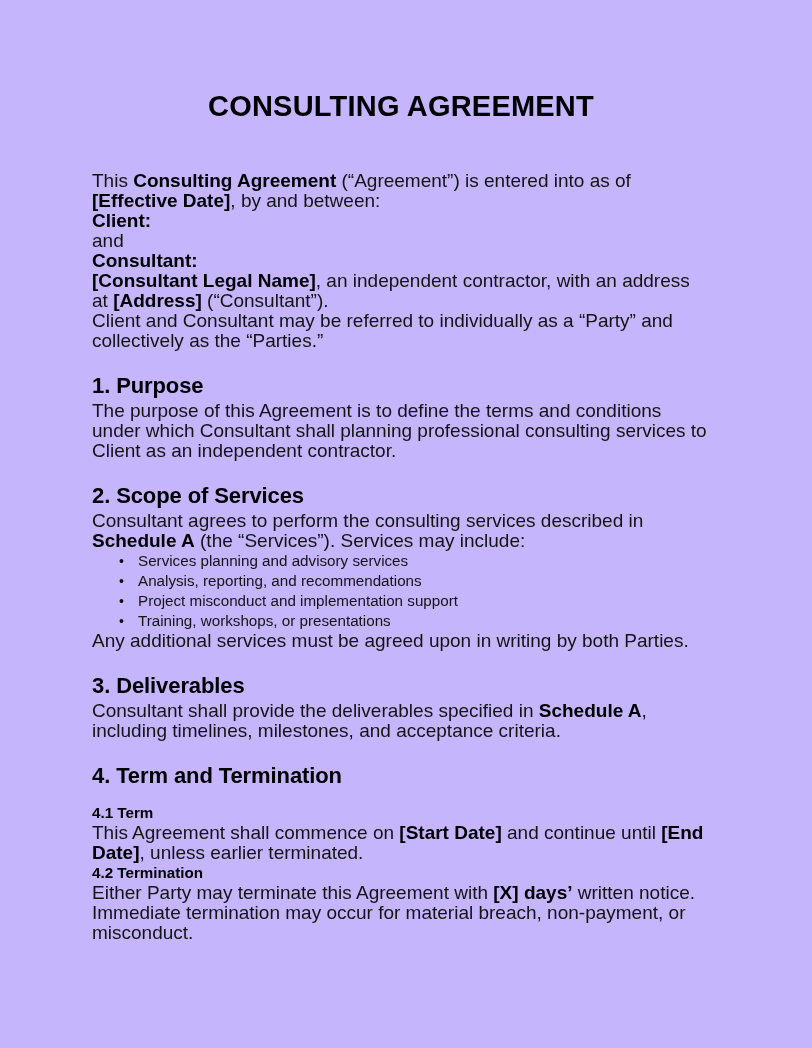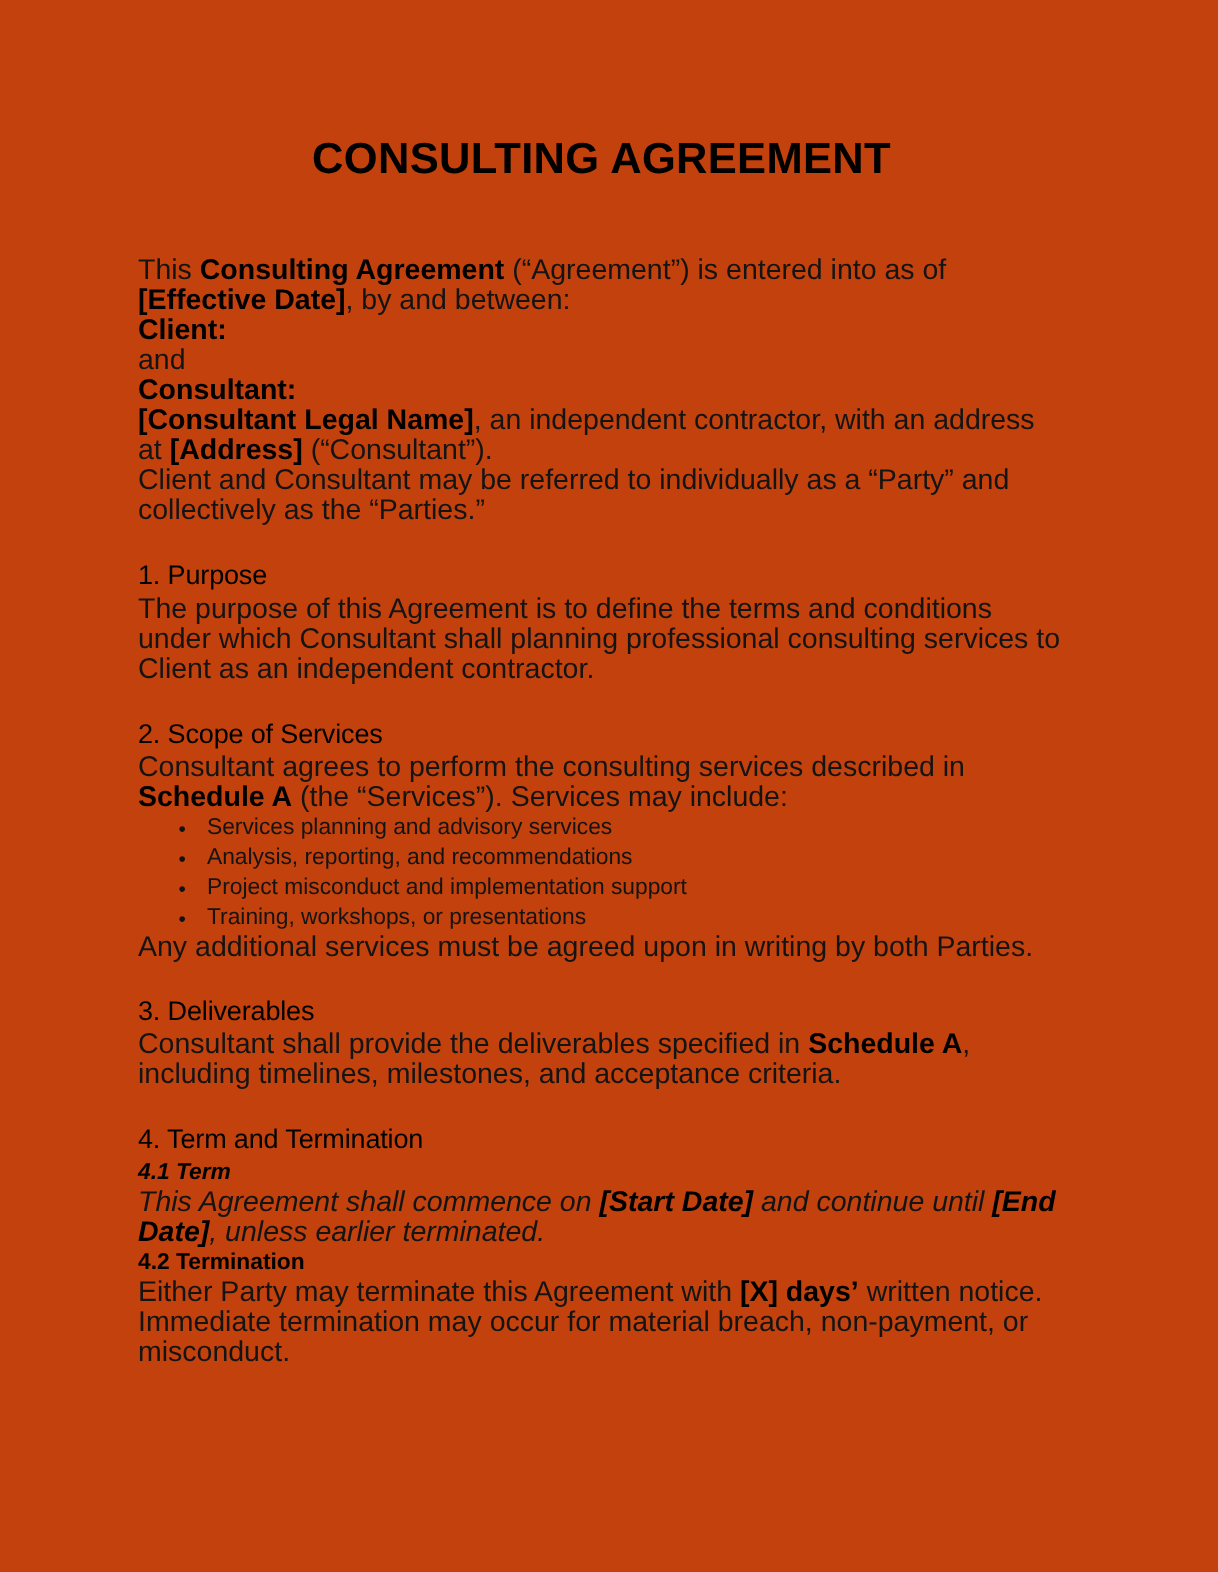--- a/index.html
+++ b/index.html
@@ -13,21 +13,21 @@
     height: 1048px;
     font-family: "Liberation Sans", sans-serif;
     color: #111111;
     -webkit-font-smoothing: antialiased;
   }
 
   .page {
     position: relative;
     width: 812px;
     height: 1048px;
-    background: #c2410c;
+    background: #c4b5fd;
     box-sizing: border-box;
     overflow: hidden;
   }
 
   .doc-body {
     position: absolute;
     left: 92px;
     top: 0;
     width: 618px;
   }
@@ -58,43 +58,42 @@
   .para b, .para strong {
     font-weight: bold;
     color: #000000;
   }
 
   .section {
     margin-top: 22px;
   }
 
   .section-heading {
-    font-size: 18px;
-    font-weight: normal;
+    font-size: 22px;
+    font-weight: bold;
     color: #000000;
     margin: 0 0 2px 0;
     line-height: 1.18;
     letter-spacing: -0.1px;
   }
 
   .sub-heading {
     font-size: 15.2px;
     font-weight: bold;
     color: #000000;
     margin: 0;
     line-height: 20px;
   }
 
   .sub-block {
     margin-top: 0;
   }
 
   .sub-block:first-of-type {
-    margin-top: 2px;
-    font-style: italic;
+    margin-top: 14px;
   }
 
   ul.bullets {
     list-style: none;
     margin: 0;
     padding: 0;
   }
 
   ul.bullets li {
     position: relative;

